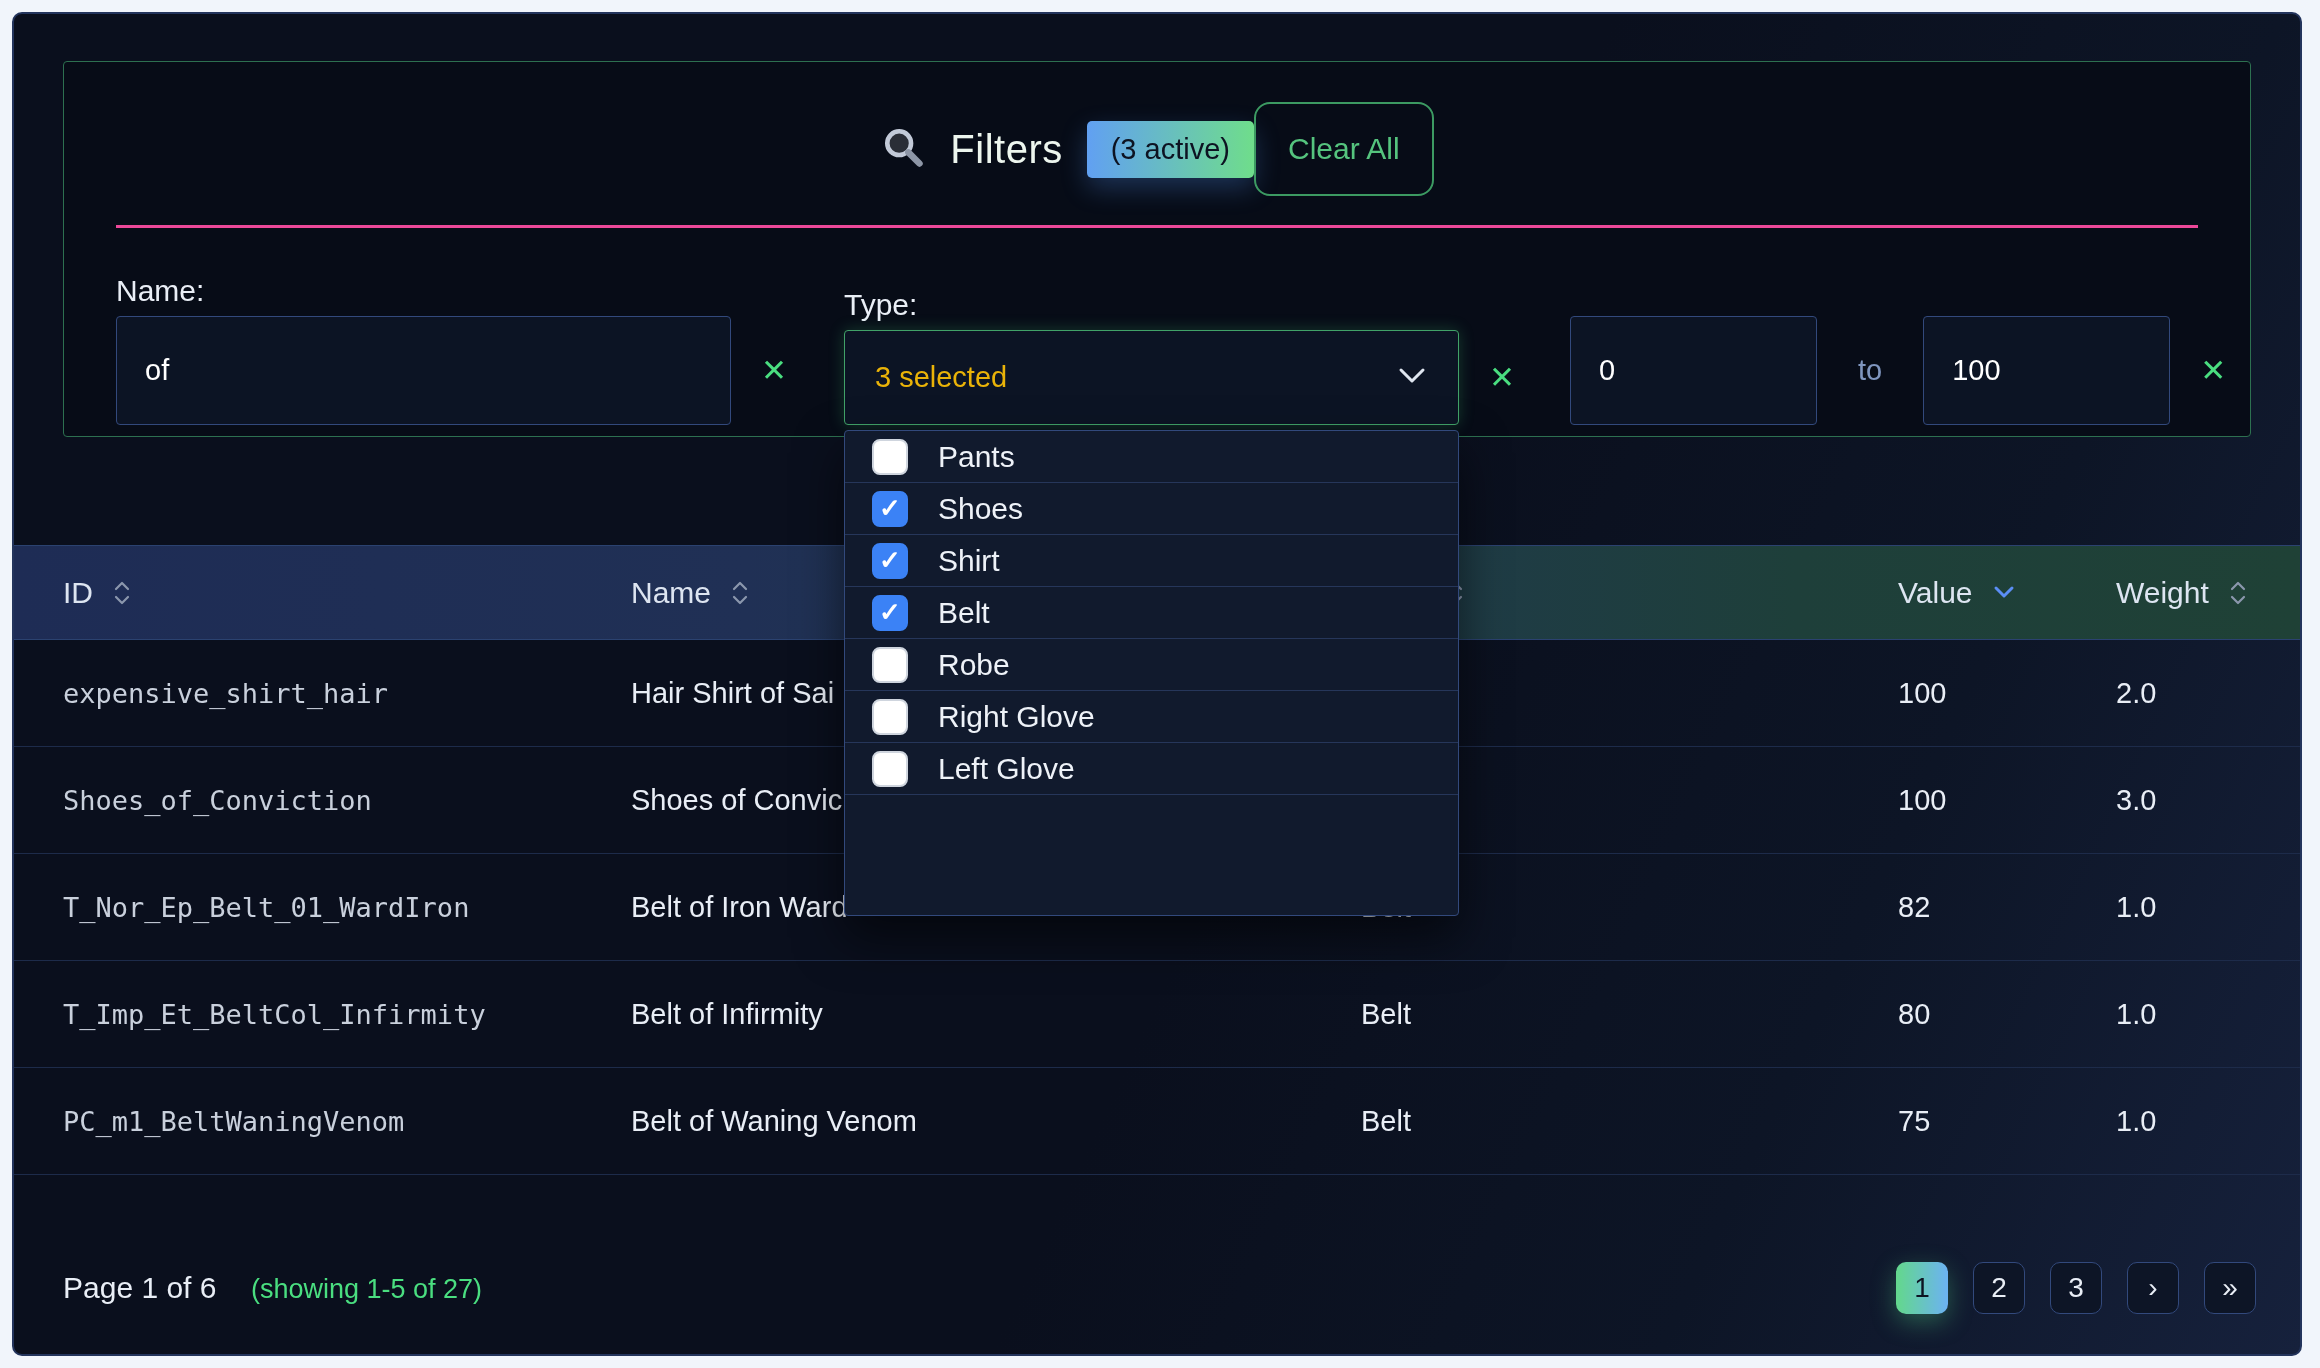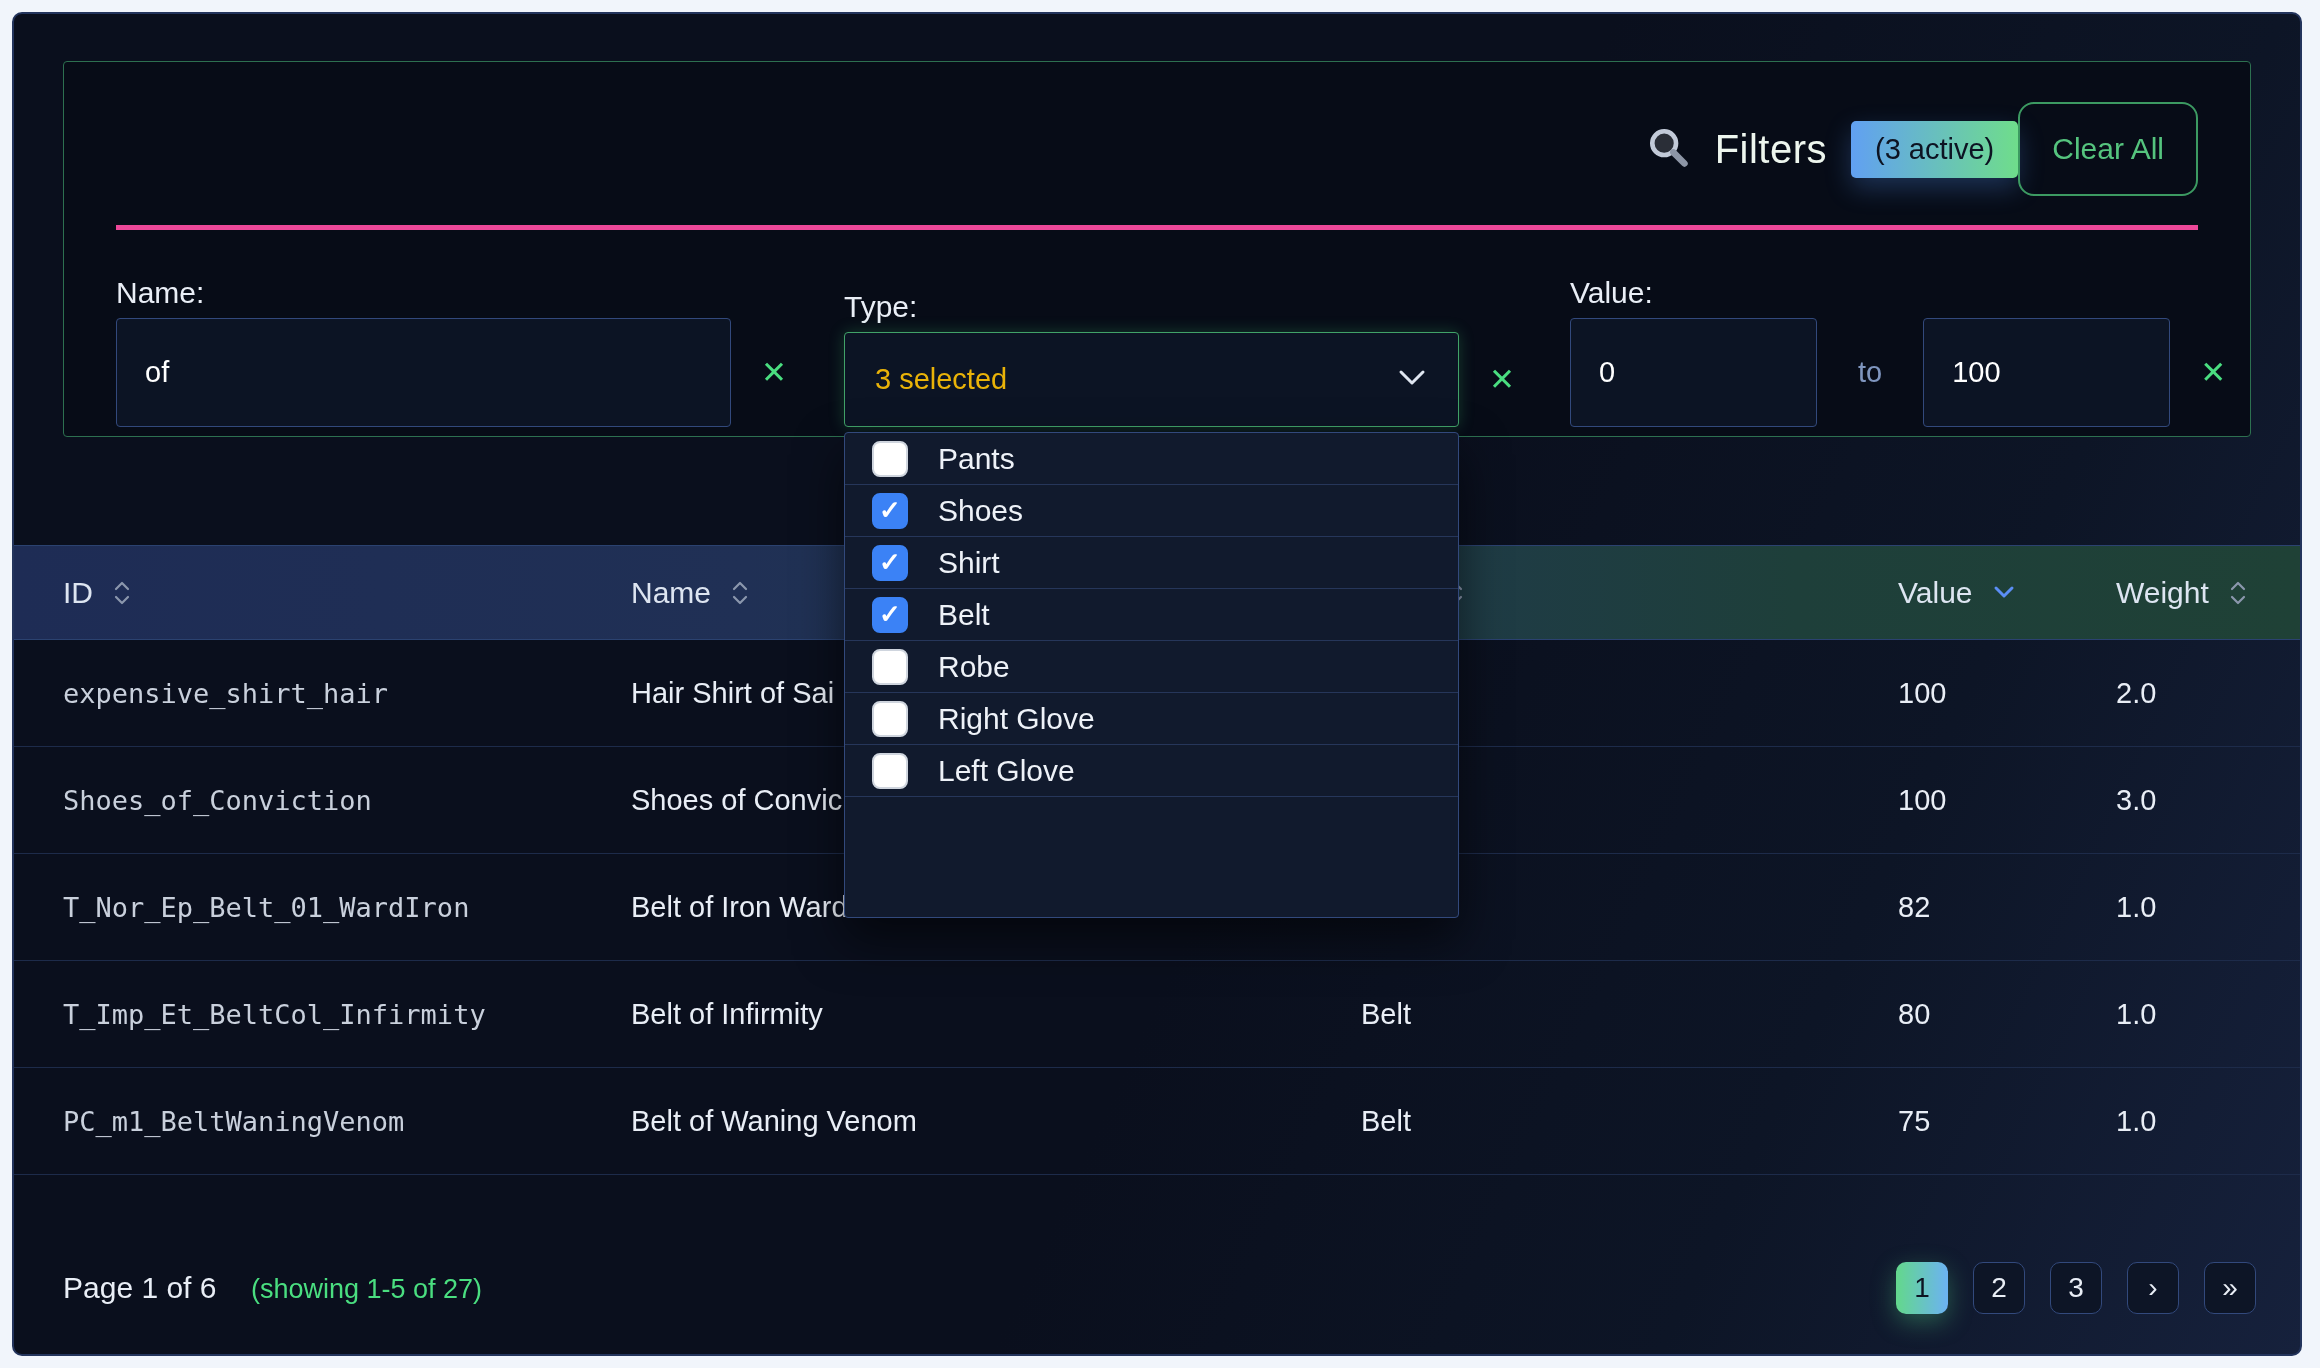--- a/index.html
+++ b/index.html
@@ -22,23 +22,23 @@
   .filters-panel {
     margin: 47px 49px 0;
     height: 376px;
     border: 1.5px solid #2d7050;
     border-radius: 4px;
     background: #070c17;
     padding: 40px 52px 0;
     position: relative;
   }
   .f-header {
-    display: flex; align-items: center; justify-content: flex-end;
+    display: flex; align-items: center; justify-content: center;
     padding-bottom: 29px;
-    border-bottom: 5px solid #ec4899;
+    border-bottom: 3px solid #ec4899;
   }
   .f-title-wrap { display: flex; align-items: center; gap: 24px; }
   .f-title { font-size: 40px; font-weight: 500; color: #edf6ee; letter-spacing: 0.5px; }
   .f-badge {
     font-size: 29px; color: #0d1322;
     background: linear-gradient(90deg, #61a0f2 0%, #6fdd8b 100%);
     padding: 12px 24px; border-radius: 5px;
     box-shadow: 0 10px 26px rgba(80,140,230,.30);
   }
   .clear-all-btn {
@@ -225,21 +225,20 @@
   </div>
 
   <div class="dd-option">
     <span class="cb"></span>
     <span class="dd-label">Left Glove</span>
   </div>
 </div>
       </div>
 
       <div class="f-group value-group">
-        <span class="f-label">Value:</span>
         <div class="f-row">
           <input class="f-input value-input" type="text" value="0" style="">
           <span class="to-label">to</span>
           <input class="f-input value-input" type="text" value="100" style="">
           <button class="clear-x">✕</button>
         </div>
       </div>
 
     </div>
   </section>

